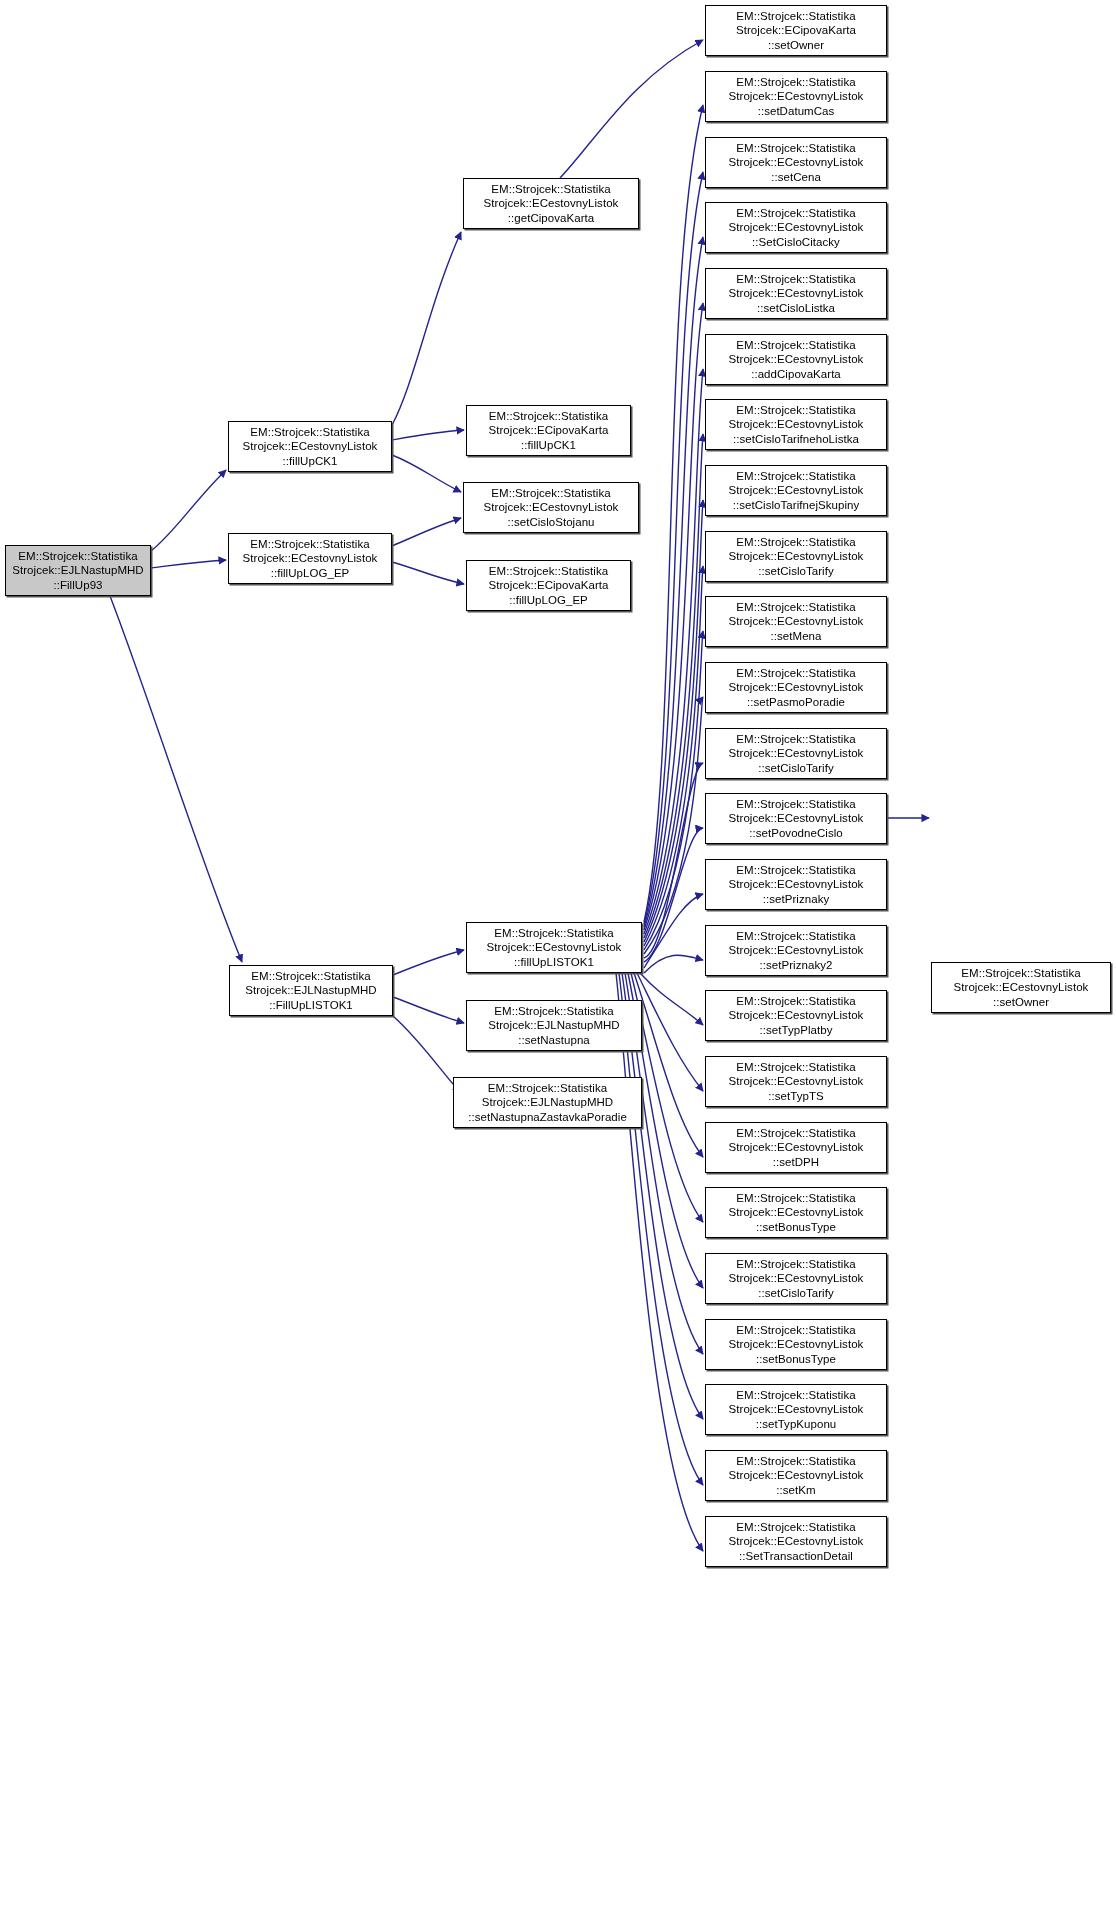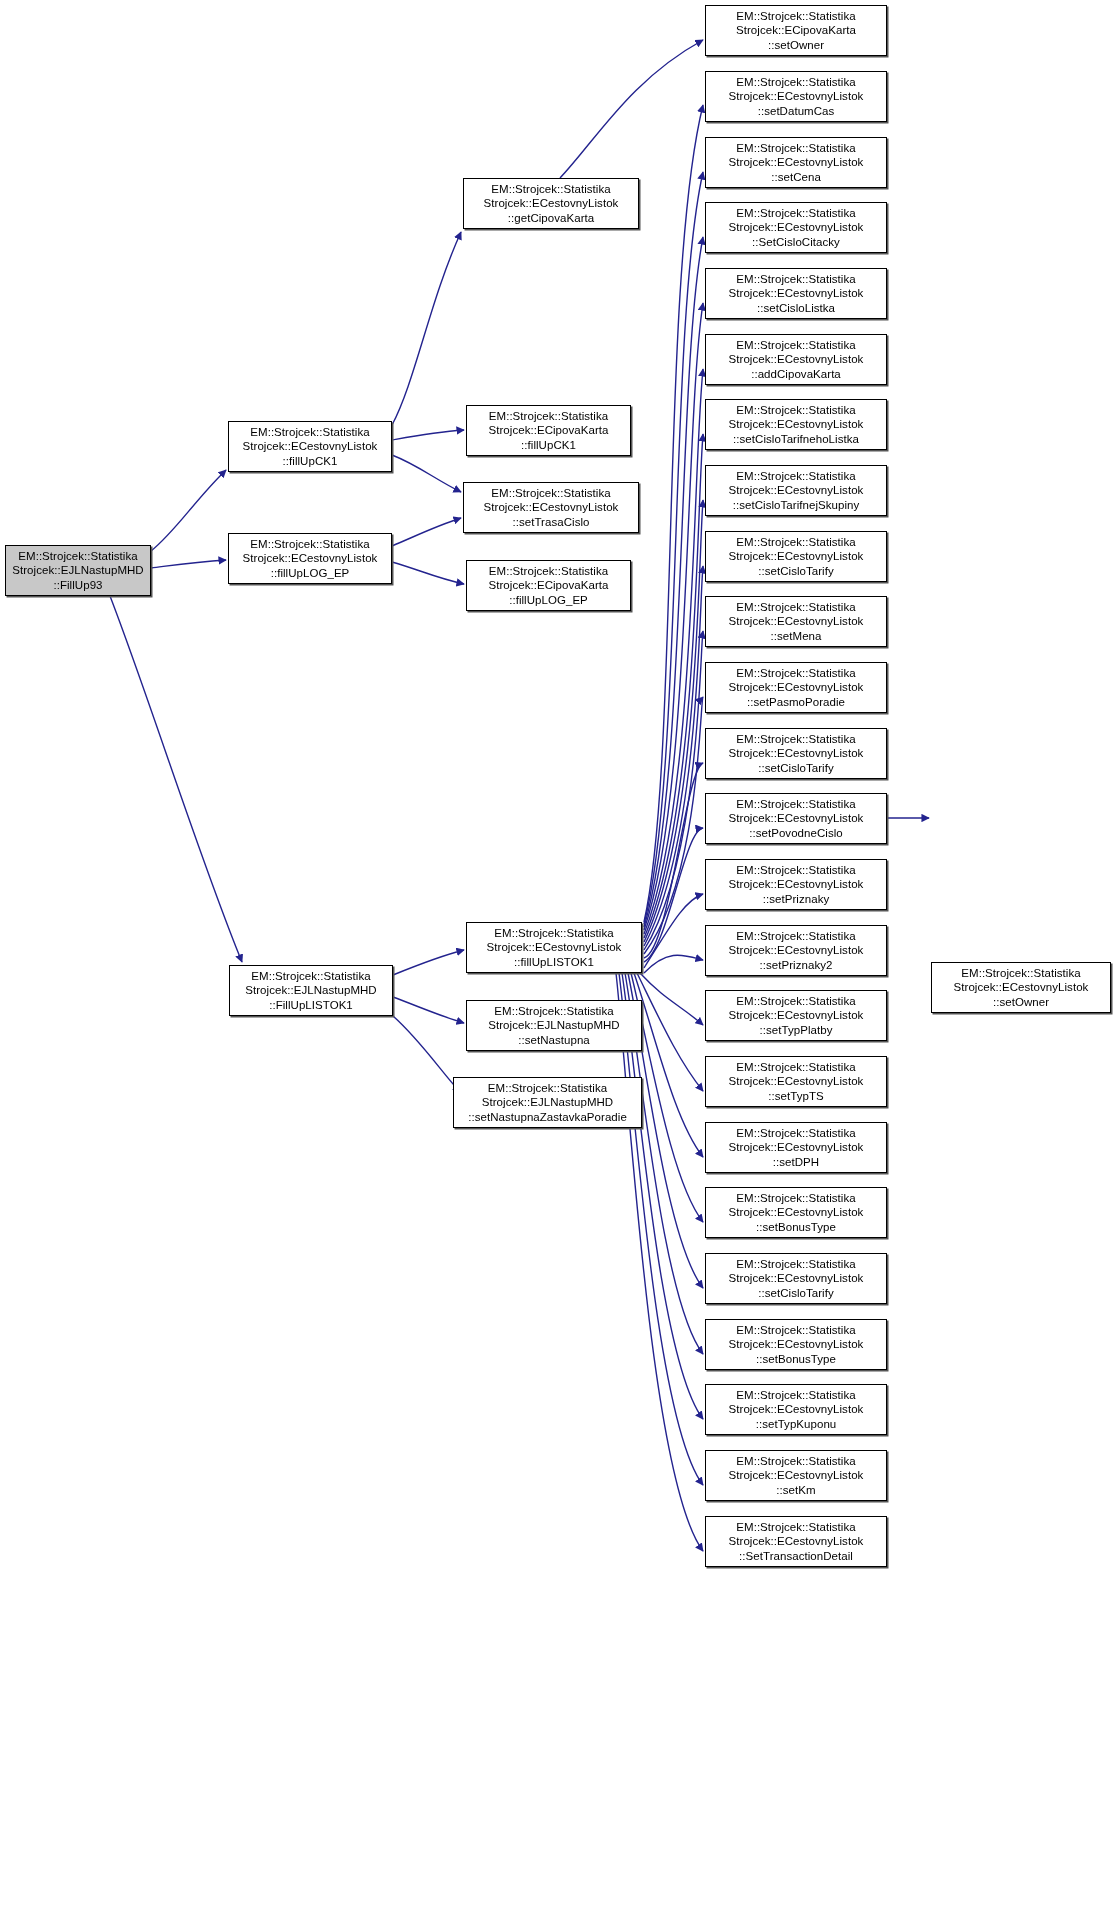--- a/index.html
+++ b/index.html
@@ -124,21 +124,21 @@
         <span class="ln">::getCipovaKarta</span>
       </div>
       <div class="node" style="left: 466px; top: 405px; width: 165px; height: 51px;">
         <span class="ln">EM::Strojcek::Statistika</span>
         <span class="ln">Strojcek::ECipovaKarta</span>
         <span class="ln">::fillUpCK1</span>
       </div>
       <div class="node" style="left: 463px; top: 482px; width: 176px; height: 51px;">
         <span class="ln">EM::Strojcek::Statistika</span>
         <span class="ln">Strojcek::ECestovnyListok</span>
-        <span class="ln">::setTrasaCislo</span>
+        <span class="ln">::setCisloStojanu</span>
       </div>
       <div class="node" style="left: 466px; top: 560px; width: 165px; height: 51px;">
         <span class="ln">EM::Strojcek::Statistika</span>
         <span class="ln">Strojcek::ECipovaKarta</span>
         <span class="ln">::fillUpLOG_EP</span>
       </div>
       <div class="node" style="left: 466px; top: 922px; width: 176px; height: 51px;">
         <span class="ln">EM::Strojcek::Statistika</span>
         <span class="ln">Strojcek::ECestovnyListok</span>
         <span class="ln">::fillUpLISTOK1</span>

